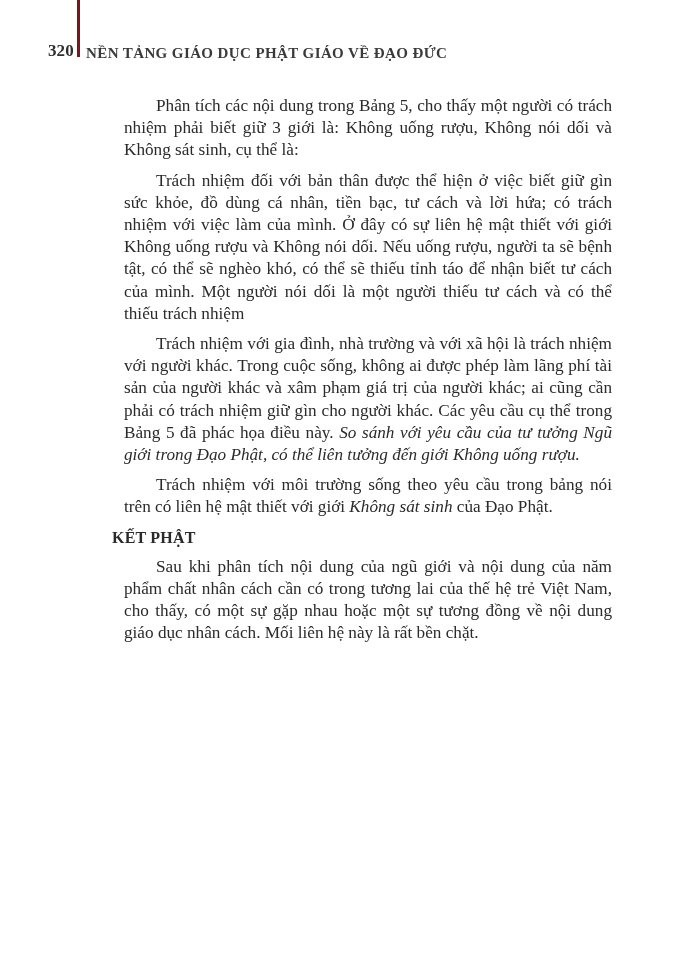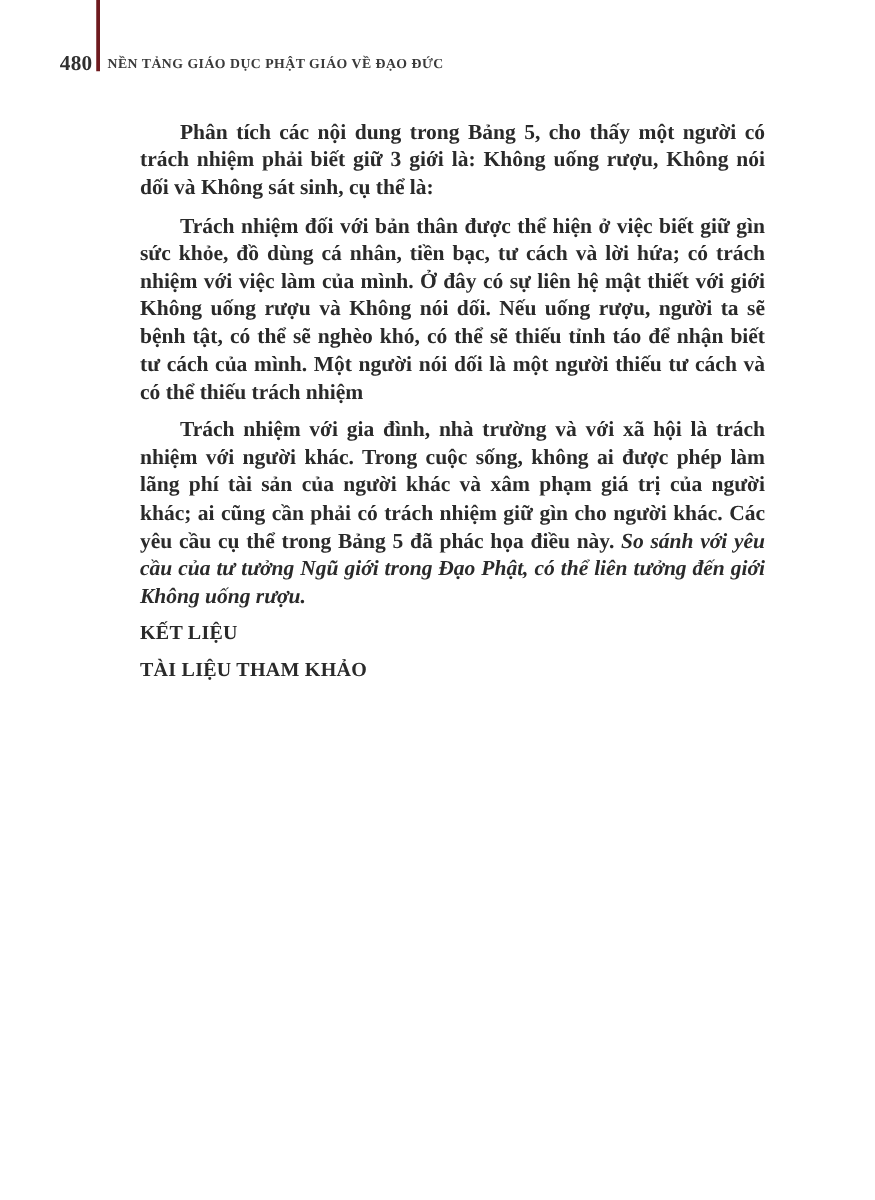--- a/index.html
+++ b/index.html
@@ -12,44 +12,45 @@
   .rule {
     position: absolute; left: 77px; top: 0; width: 3px; height: 57px;
     background: #6e1a1e;
   }
   .page-num {
     position: absolute; left: 34px; top: 41px; width: 40px; text-align: right;
     font-size: 17px; font-weight: bold; color: #2f2f2f; letter-spacing: 0.2px;
   }
   .running-head {
     position: absolute; left: 86px; top: 45px;
-    font-size: 11px; font-weight: bold; color: #3a3a3a; letter-spacing: 0.4px;
+    font-size: 15px; font-weight: bold; color: #3a3a3a; letter-spacing: 0.4px;
     text-transform: uppercase;
   }
   .content {
     position: absolute; left: 112px; top: 95px; width: 500px;
     font-size: 17.2px; line-height: 22.2px;
   }
   .content p {
-    margin: 0 0 8px 0; text-indent: 32px; text-align: justify; font-weight: bold;
+    margin: 0 0 8px 12px; text-indent: 32px; text-align: justify;
   }
   .content h2 {
     margin: 3px 0 7px 0; font-size: 16px; font-weight: bold; color: #2a2a2a;
     letter-spacing: 0.2px;
   }
   em { font-style: italic; }
 </style>
 </head>
 <body>
 
 <div class="rule"></div>
-<div class="page-num">480</div>
+<div class="page-num">320</div>
 <div class="running-head">NỀN TẢNG GIÁO DỤC PHẬT GIÁO VỀ ĐẠO ĐỨC</div>
 
 <div class="content">
   <p>Phân tích các nội dung trong Bảng 5, cho thấy một người có trách nhiệm phải biết giữ 3 giới là: Không uống rượu, Không nói dối và Không sát sinh, cụ thể là:</p>
   <p>Trách nhiệm đối với bản thân được thể hiện ở việc biết giữ gìn sức khỏe, đồ dùng cá nhân, tiền bạc, tư cách và lời hứa; có trách nhiệm với việc làm của mình. Ở đây có sự liên hệ mật thiết với giới Không uống rượu và Không nói dối. Nếu uống rượu, người ta sẽ bệnh tật, có thể sẽ nghèo khó, có thể sẽ thiếu tỉnh táo để nhận biết tư cách của mình. Một người nói dối là một người thiếu tư cách và có thể thiếu trách nhiệm</p>
   <p><span>Trách nhiệm với gia đình, nhà trường và với xã hội là trách nhiệm với người khác. Trong cuộc sống, không ai được phép làm lãng phí tài sản của người khác và xâm phạm giá trị của người khác; ai cũng cần phải có trách nhiệm giữ gìn cho người khác. Các yêu cầu cụ thể trong Bảng 5 đã phác họa điều này. </span><em>So sánh với yêu cầu của tư tưởng Ngũ giới trong Đạo Phật, có thể liên tưởng đến giới Không uống rượu.</em></p>
+  <p><span>Trách nhiệm với môi trường sống theo yêu cầu trong bảng nói trên có liên hệ mật thiết với giới </span><em>Không sát sinh</em><span> của Đạo Phật.</span></p>
 
-  <h2>KẾT LIỆU</h2>
+  <h2>KẾT PHẬT</h2>
+  <p>Sau khi phân tích nội dung của ngũ giới và nội dung của năm phẩm chất nhân cách cần có trong tương lai của thế hệ trẻ Việt Nam, cho thấy, có một sự gặp nhau hoặc một sự tương đồng về nội dung giáo dục nhân cách. Mối liên hệ này là rất bền chặt.</p>
 
-  <h2>TÀI LIỆU THAM KHẢO</h2>
 </div>
 
 </body></html>

